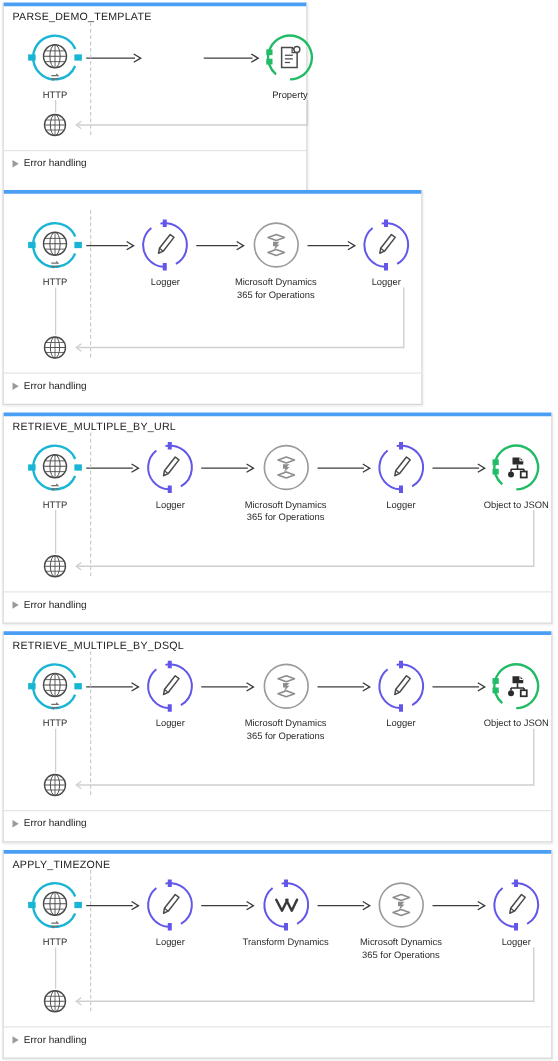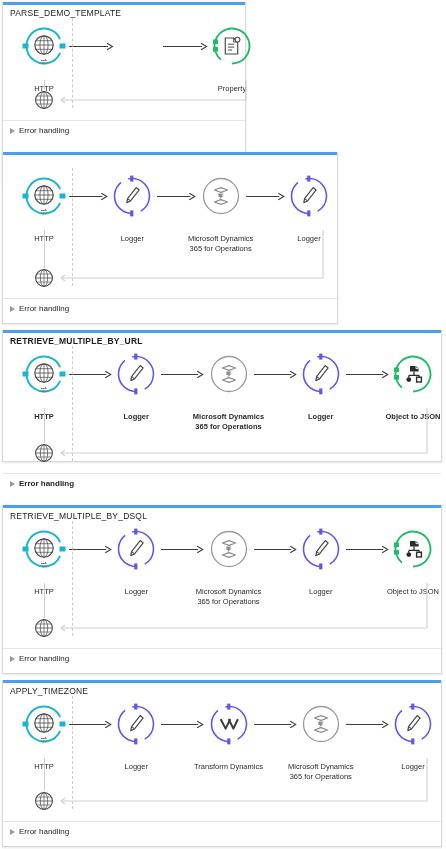--- a/index.html
+++ b/index.html
@@ -49,21 +49,21 @@
     text-align: center;
   }
   .node-circle {
     position: relative;
     width: 44px;
     height: 44px;
     margin: 0 auto;
   }
   .node-circle svg { display: block; }
   .node-label {
-    margin-top: 16px;
+    margin-top: 3px;
     font-size: 7.5px;
     line-height: 9.5px;
     color: #2b2b2b;
     font-family: "Liberation Sans", sans-serif;
   }
 
   
   .arrow {
     position: absolute;
     height: 11px;
@@ -308,21 +308,21 @@
       <path d="M267 0 V48 H6" fill="none" stroke="#cfcfcf" stroke-width="1.1"></path>
       <path d="M9 45 L5 48 L9 51" fill="none" stroke="#cfcfcf" stroke-width="1.1"></path>
     </svg>
       </div>
       <div class="err-divider" style="top: 146px;"></div>
       <div class="err-handling" style="top: 152px;">
         <span class="tri"></span>
         <span class="txt">Error handling</span>
       </div>
     </div>
-    <div class="flow-panel" style="left: 2px; top: 330px; width: 440px; height: 132px; font-weight: bold;">
+    <div class="flow-panel" style="left: 2px; top: 330px; width: 440px; height: 169px;">
       <div class="accent-bar" style="background: rgb(74, 159, 245);"></div>
       <div class="flow-title">RETRIEVE_MULTIPLE_BY_URL</div>
       <div class="node" style="left: 4px; top: 22px;">
         <div class="node-circle">
           <svg width="44" height="44" viewBox="0 0 44 44" overflow="visible">
 
       <circle cx="22" cy="22" r="17.5" fill="none" stroke="#19b5d4" stroke-width="1.9" stroke-dasharray="78 14" transform="rotate(80 22 22)"></circle>
       <rect x="0.5" y="19.5" width="6" height="5" fill="#19b5d4"></rect>
       <rect x="37.5" y="19.5" width="6" height="5" fill="#19b5d4"></rect>
 

